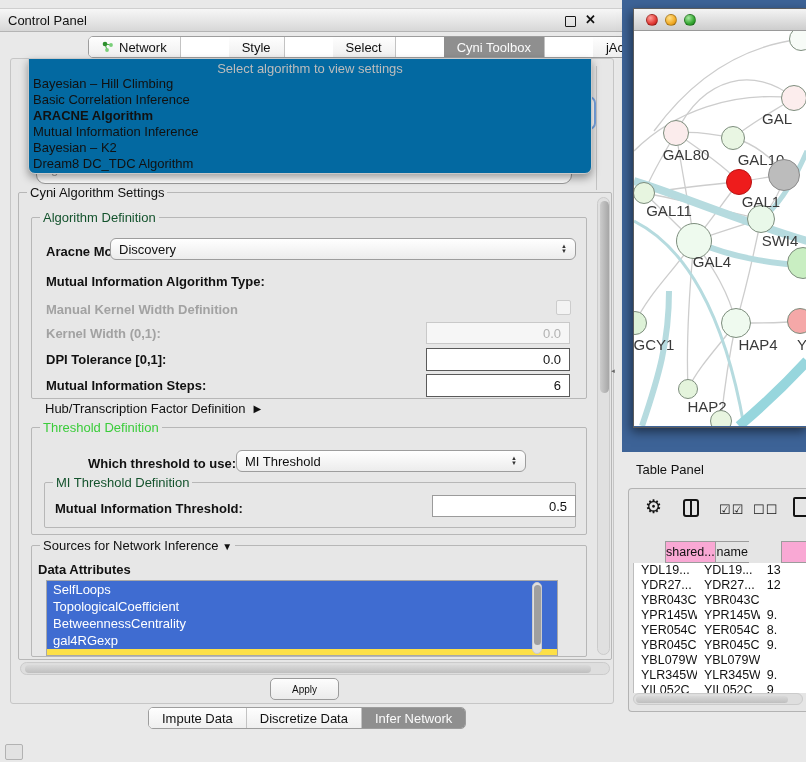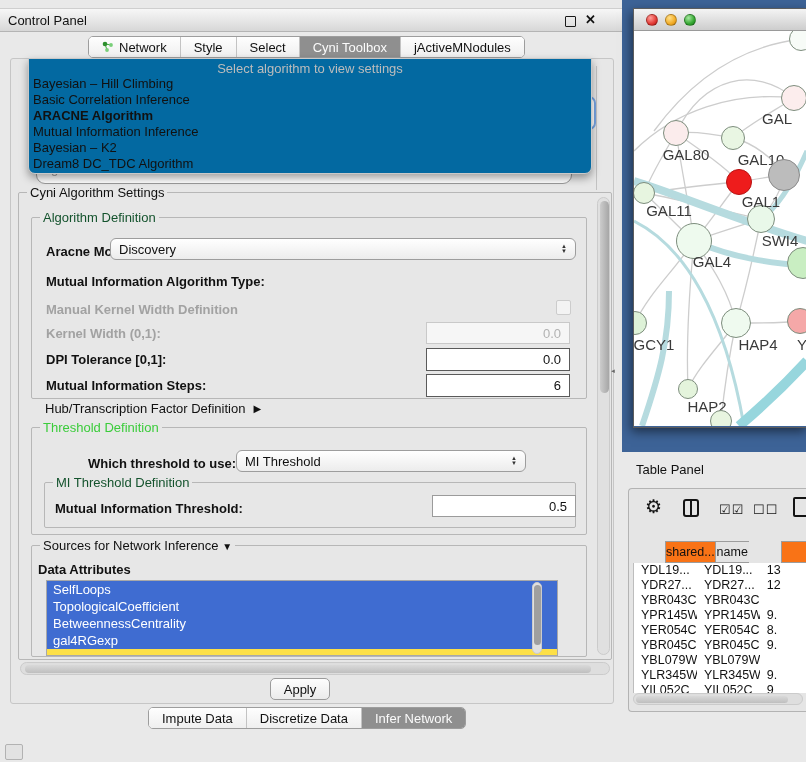--- a/index.html
+++ b/index.html
@@ -5,21 +5,21 @@
   html,body{margin:0;padding:0;}
   #root{position:relative;width:806px;height:762px;background:#e9e9e9;overflow:hidden;
         font-family:"Liberation Sans",sans-serif;color:#111;}
   
   .cp-titlebar{position:absolute;left:0;top:8px;width:622px;height:24px;
     background:linear-gradient(#f7f7f7,#d7d7d7);border-top:1px solid #cfcfcf;border-bottom:1px solid #b4b4b4;box-sizing:border-box;}
   .cp-title{position:absolute;left:8px;top:4px;font-size:13px;}
   .float-btn{position:absolute;right:46px;top:7px;width:9px;height:9px;border:1.6px solid #1a1a1a;border-radius:1px;}
   .close-btn{position:absolute;right:26px;top:3px;font-size:13px;font-weight:bold;cursor:default;}
   .tabbar{position:absolute;display:flex;border:1px solid #9d9d9d;border-radius:5px;overflow:hidden;background:#fff;height:22px;box-sizing:border-box;}
-  #top-tabs{left:88px;top:36px;}
+  #top-tabs{left:88px;top:36px;gap:48px;}
   #bottom-tabs{left:148px;top:707px;}
   .tab{display:flex;align-items:center;gap:5px;padding:0 13px;font-size:13px;
     background:linear-gradient(#fefefe,#efefef);border-right:1px solid #c3c3c3;white-space:nowrap;}
   .tab:last-child{border-right:none;}
   .tab.selected{background:#8f8f8f;color:#fbfbfb;}
   .inner-panel{position:absolute;left:10px;top:58px;width:604px;height:646px;
     background:#e7e7e7;border:1px solid #c6c6c6;border-radius:3px;box-sizing:border-box;}
   
   .frag-combo{position:absolute;left:540px;top:96px;width:52px;height:30px;background:#fff;
     border:2px solid #76a4e2;border-radius:7px;z-index:5;}
@@ -51,21 +51,21 @@
   .checkbox{position:absolute;width:13px;height:13px;background:#f3f3f3;border:1px solid #cccccc;border-radius:2px;}
   .section-toggle{position:absolute;font-size:13px;display:flex;align-items:center;gap:8px;white-space:nowrap;}
   .tri{font-size:10px;}
   .attr-list{position:absolute;background:#fde047;border:1px solid #a8a8a8;box-sizing:border-box;overflow:hidden;}
   .attr-item{font-size:13px;height:17px;line-height:17px;padding-left:6px;}
   .attr-item.selected{background:#3f6cd1;color:#fff;}
   .vscroll{position:absolute;background:#e0e0e0;border:1px solid #cbcbcb;border-radius:7px;box-sizing:border-box;}
   .vthumb{position:absolute;background:linear-gradient(90deg,#cccccc,#a6a6a6);border-radius:5px;}
   .hscroll{position:absolute;background:#dedede;border:1px solid #cbcbcb;border-radius:7px;box-sizing:border-box;}
   .hthumb{position:absolute;background:linear-gradient(#d9d9d9,#bfbfbf);border-radius:5px;}
-  .apply-btn{position:absolute;left:270px;top:678px;width:60px;height:22px;font-size:13px;
+  .apply-btn{position:absolute;left:270px;top:678px;width:69px;height:22px;font-size:10px;
     background:linear-gradient(#fdfdfd,#ebebeb);border:1px solid #9b9b9b;border-radius:5px;
     display:flex;align-items:center;justify-content:center;box-sizing:border-box;}
   .mini-btn{position:absolute;left:5px;top:744px;width:16px;height:14px;background:#e2e2e2;
     border:1px solid #b2b2b2;border-radius:2px;}
   .caret{position:absolute;left:610px;top:368px;font-size:6px;color:#666;}
   
   .desktop{position:absolute;left:622px;top:0;width:184px;height:452px;background:#3d6397;}
   .net-window{position:absolute;left:633px;top:8px;width:173px;height:418px;border:1px solid #5d5d5d;
     box-shadow:-2px 4px 10px rgba(0,0,0,.5);box-sizing:content-box;}
   .net-titlebar{position:relative;height:22px;background:linear-gradient(#f4f4f4,#cdcdcd);border-bottom:1px solid #9a9a9a;box-sizing:border-box;}
@@ -86,21 +86,21 @@
   .split-ico{left:54px;top:10px;width:16px;height:18px;border:2px solid #141414;border-radius:3px;box-sizing:border-box;}
   .split-ico::after{content:"";position:absolute;left:5px;top:0;width:2px;height:14px;background:#141414;}
   .cbpair{left:90px;top:13px;font-size:13px;letter-spacing:1px;}
   .cbpair2{left:124px;top:13px;font-size:13px;letter-spacing:1px;}
   .doc-ico{left:164px;top:8px;width:16px;height:20px;border:2px solid #141414;border-radius:2px;box-sizing:border-box;}
   .tbl{position:absolute;left:4px;top:52px;width:174px;}
   .tbl-header{display:flex;height:22px;}
   .th{font-size:12.5px;display:flex;align-items:center;justify-content:center;
     border:1px solid #9c9c9c;border-right:none;box-sizing:border-box;background:#e3e3e3;}
   .th:last-child{border-right:1px solid #9c9c9c;}
-  .th.accent{background:#f97316;margin-left:32px;}
+  .th.accent{background:#f9a8d4;margin-left:32px;}
   .tbl-rows{height:130px;overflow:hidden;background:#fff;border-left:1px solid #bdbdbd;}
   .tr{display:flex;height:15px;}
   .td{font-size:12.5px;line-height:15px;padding-left:7px;box-sizing:border-box;white-space:nowrap;overflow:hidden;}
   
   .net-ico{display:inline-flex;width:12px;height:12px;}
 </style>
 </head>
 <body>
 
 <div id="root">

